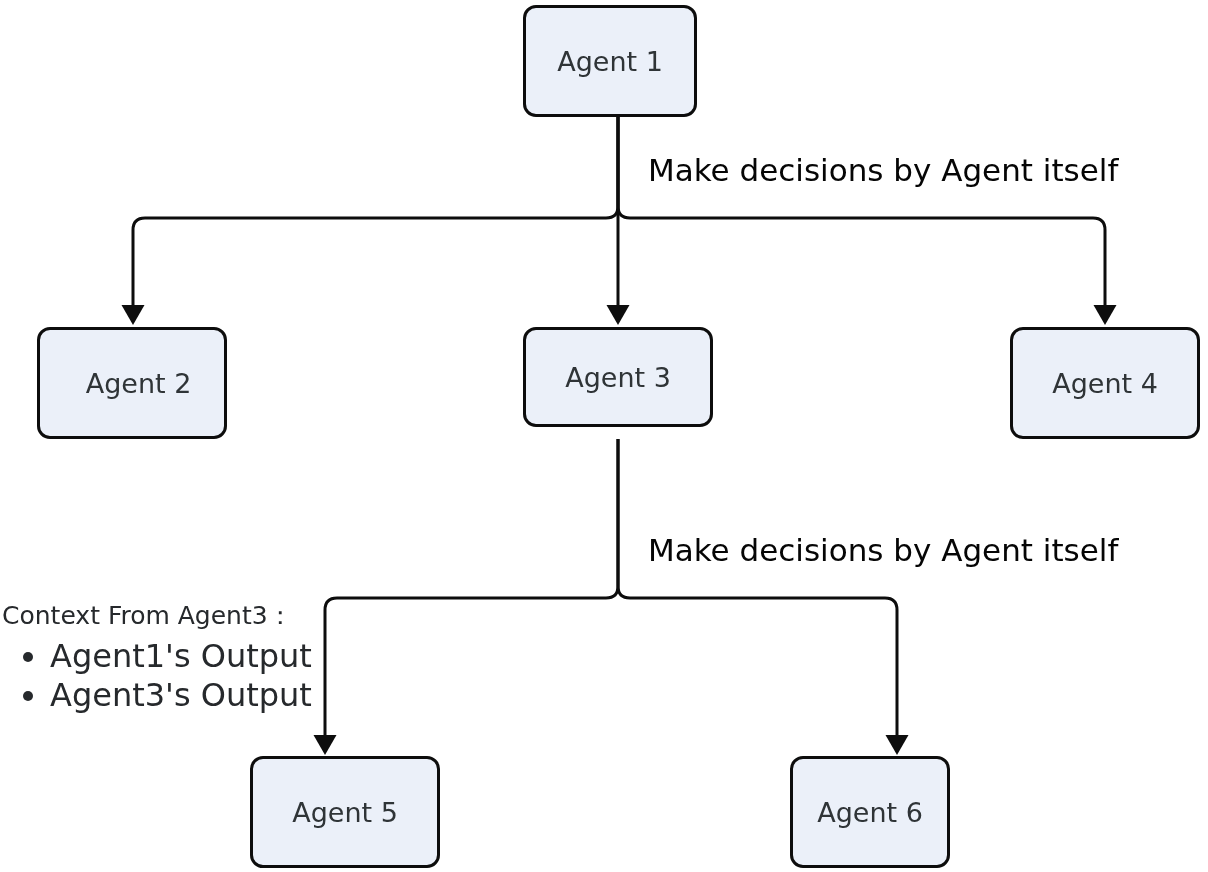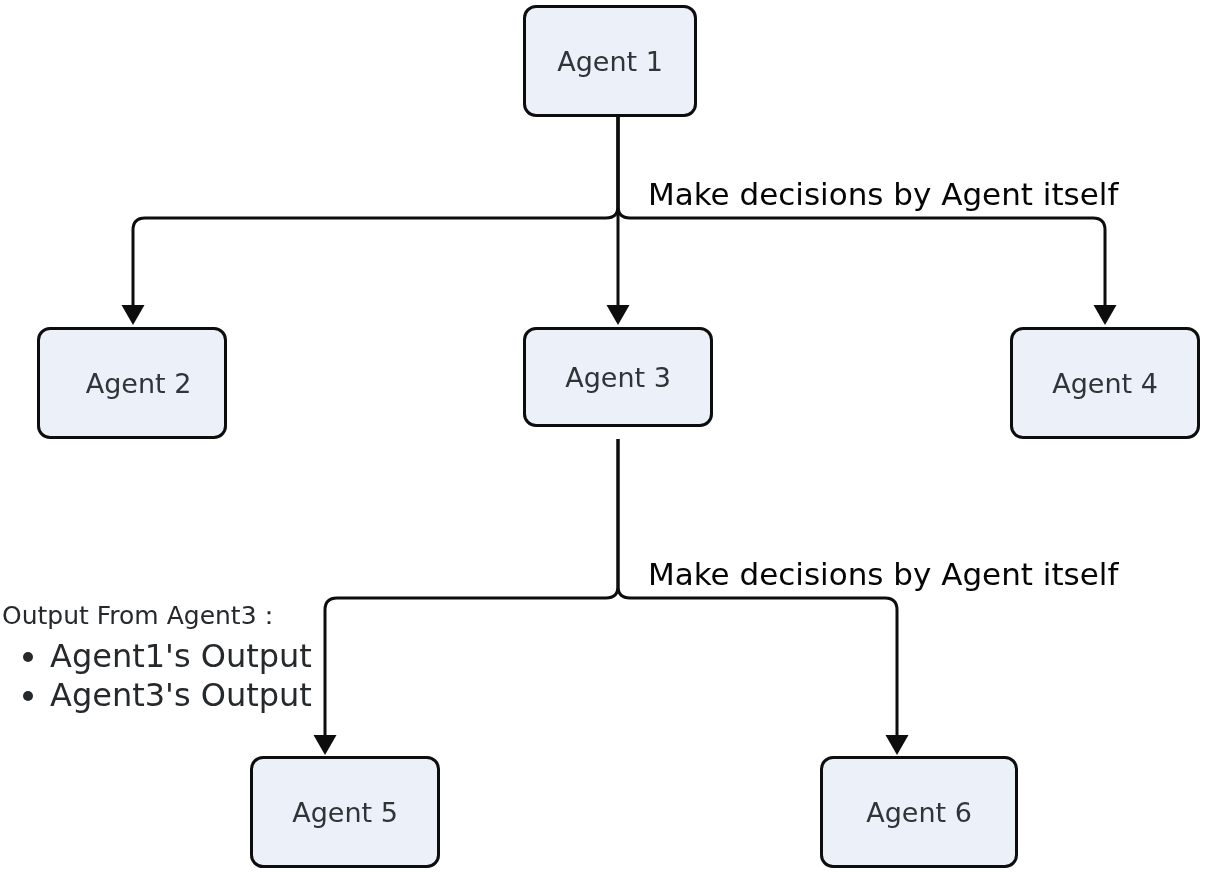--- a/index.html
+++ b/index.html
@@ -29,28 +29,27 @@
     border-radius:13px;
     display:flex;align-items:center;justify-content:center;
     color:var(--node-text);
     font-size:27px;
   }
   .n-agent1{left:523px;top:5px;width:174px;height:112px;}
   .n-agent2{left:37px;top:327px;width:190px;height:112px;padding-left:13px;}
   .n-agent3{left:523px;top:327px;width:190px;height:100px;}
   .n-agent4{left:1010px;top:327px;width:190px;height:112px;text-align:right;}
   .n-agent5{left:230px;top:756px;width:190px;height:112px;margin-left:20px;}
-  .n-agent6{left:820px;top:756px;width:198px;height:112px;}
+  .n-agent6{left:790px;top:756px;width:160px;height:112px;}
   .edge-label{
     position:absolute;
     white-space:nowrap;
     color:var(--label-text);
     font-size:31px;
     line-height:38px;
-    margin-top:24px;
   }
   .edge-label-1{left:648px;top:151px;}
   .edge-label-2{left:648px;top:531px;}
   .context-note{
     position:absolute;left:2px;top:599px;
     color:var(--note-text);
   }
   .context-note .note-title{
     font-size:25px;line-height:34px;
   }
@@ -103,20 +102,20 @@
     <span>Agent 5</span>
   </div>
   <div class="node n-agent6">
     <span>Agent 6</span>
   </div>
 
   <div class="edge-label edge-label-1">Make decisions by Agent itself</div>
   <div class="edge-label edge-label-2">Make decisions by Agent itself</div>
 
   <div class="context-note">
-    <div class="note-title">Output From Agent3：</div>
+    <div class="note-title">Context From Agent3：</div>
     <ul>
       <li>Agent1's Output</li>
       <li>Agent3's Output</li>
     </ul>
   </div>
 
 </div>
 
 </body></html>

